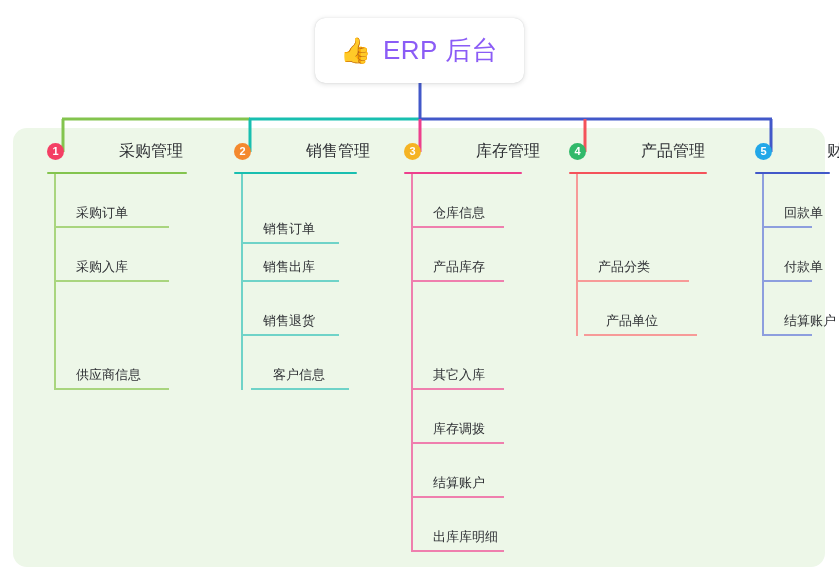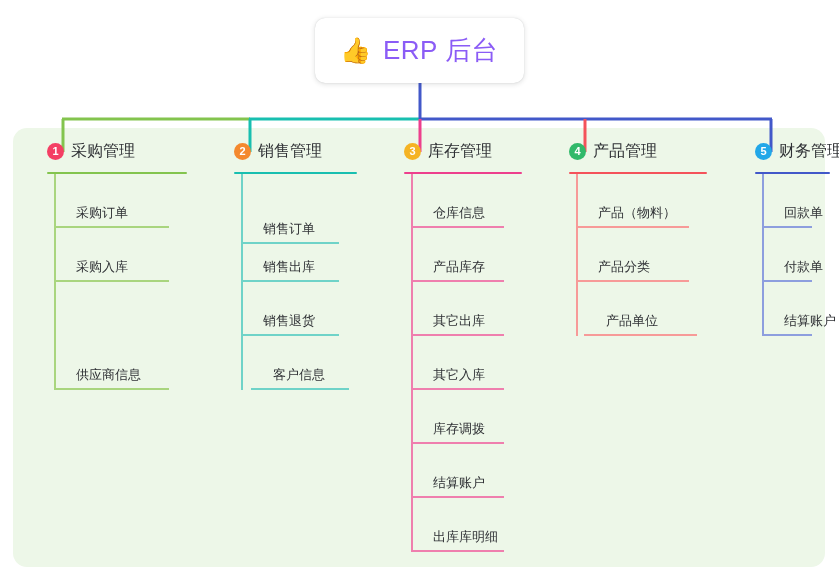--- a/index.html
+++ b/index.html
@@ -101,20 +101,21 @@
     line-height: 17px;
     text-align: center;
     font-weight: bold;
     flex: 0 0 auto;
     margin-right: 7px;
   }
   .col-title {
     font-size: 16px;
     white-space: nowrap;
     color: #2f3135;
+    margin-left: 48px;
   }
   .col-underline {
     position: absolute;
     left: 25px;
     bottom: 0;
     height: 2.5px;
     border-radius: 1px;
   }
 
   
@@ -222,24 +223,20 @@
         </div>
         <div class="spine" style="background: rgb(239, 127, 174); height: 378px;"></div>
         <div class="node" style="top: 46px; width: 93px;">
           <span class="node-label">仓库信息</span>
           <div class="node-underline" style="background: rgb(239, 127, 174); width: 100%;"></div>
         </div>
         <div class="node" style="top: 100px; width: 93px;">
           <span class="node-label">产品库存</span>
           <div class="node-underline" style="background: rgb(239, 127, 174); width: 100%;"></div>
         </div>
-        <div class="node" style="top: 154px; width: 93px;">
-          <span class="node-label">其它出库</span>
-          <div class="node-underline" style="background: rgb(239, 127, 174); width: 100%;"></div>
-        </div>
         <div class="node" style="top: 208px; width: 93px;">
           <span class="node-label">其它入库</span>
           <div class="node-underline" style="background: rgb(239, 127, 174); width: 100%;"></div>
         </div>
         <div class="node" style="top: 262px; width: 93px;">
           <span class="node-label">库存调拨</span>
           <div class="node-underline" style="background: rgb(239, 127, 174); width: 100%;"></div>
         </div>
         <div class="node" style="top: 316px; width: 93px;">
           <span class="node-label">结算账户</span>
@@ -250,24 +247,20 @@
           <div class="node-underline" style="background: rgb(239, 127, 174); width: 100%;"></div>
         </div>
       </div>
       <div class="column" style="left: 531px; width: 183px;">
         <div class="col-head">
           <span class="badge" style="background: rgb(49, 185, 106);">4</span>
           <span class="col-title">产品管理</span>
           <div class="col-underline" style="background: rgb(244, 82, 90); width: 138px;"></div>
         </div>
         <div class="spine" style="background: rgb(247, 154, 152); height: 162px;"></div>
-        <div class="node" style="top: 46px; width: 113px;">
-          <span class="node-label">产品（物料）</span>
-          <div class="node-underline" style="background: rgb(247, 154, 152); width: 100%;"></div>
-        </div>
         <div class="node" style="top: 100px; width: 113px;">
           <span class="node-label">产品分类</span>
           <div class="node-underline" style="background: rgb(247, 154, 152); width: 100%;"></div>
         </div>
         <div class="node" style="top: 154px; width: 113px; margin-left: 8px;">
           <span class="node-label">产品单位</span>
           <div class="node-underline" style="background: rgb(247, 154, 152); width: 100%;"></div>
         </div>
       </div>
       <div class="column" style="left: 717px; width: 120px;">

